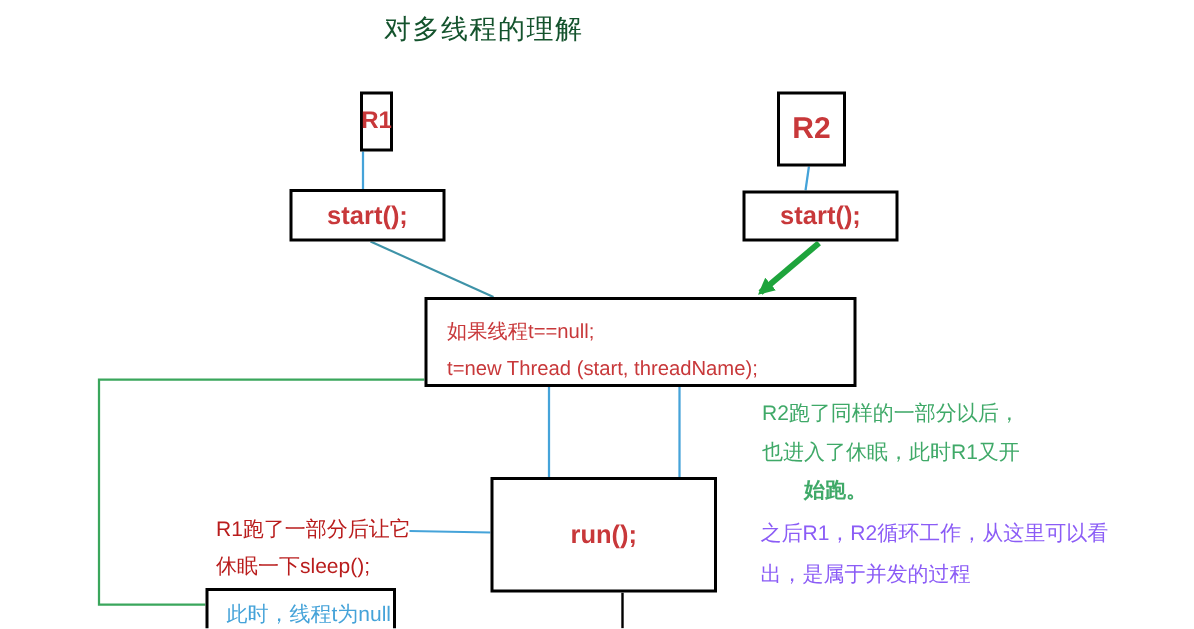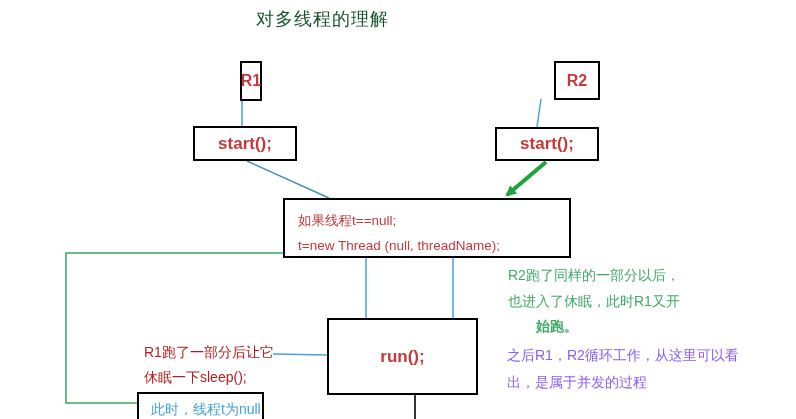--- a/index.html
+++ b/index.html
@@ -25,21 +25,21 @@
     position: absolute;
     box-sizing: border-box;
     border: 2px solid #000;
     background: #ffffff;
     display: flex;
     align-items: center;
     justify-content: center;
   }
   .red-bold { color: #c8383a; font-weight: bold; }
   .node-r1      { left: 230px; top: 61px;  width: 22px;  height: 40px; font-size: 16px; margin-left: 10px; }
-  .node-r2      { left: 518px; top: 61px;  width: 46px;  height: 39px; font-size: 16px; margin-left: 36px; }
+  .node-r2      { left: 518px; top: 61px;  width: 46px;  height: 50px; font-size: 20px; }
   .node-startl  { left: 193px; top: 126px; width: 104px; height: 35px; font-size: 17px; }
   .node-startr  { left: 495px; top: 127px; width: 104px; height: 34px; font-size: 17px; }
   .node-run     { left: 327px; top: 318px; width: 151px; height: 77px; font-size: 17px; }
   .node-cond {
     left: 283px; top: 198px; width: 288px; height: 60px;
     display: block;
     padding: 8px 0 0 13px;
   }
   .node-cond .code-line {
     color: #c8383a;
@@ -105,21 +105,21 @@
   <div class="node node-startl red-bold">
     <span>start();</span>
   </div>
 
   <div class="node node-startr red-bold">
     <span>start();</span>
   </div>
 
   <div class="node node-cond">
     <div class="code-line">如果线程t==null;</div>
-    <div class="code-line">t=new Thread (null, threadName);</div>
+    <div class="code-line">t=new Thread (start, threadName);</div>
   </div>
 
   <div class="node node-run red-bold">
     <span>run();</span>
   </div>
 
   <div class="node node-tnull">
     <span>此时，线程t为null</span>
   </div>
 

